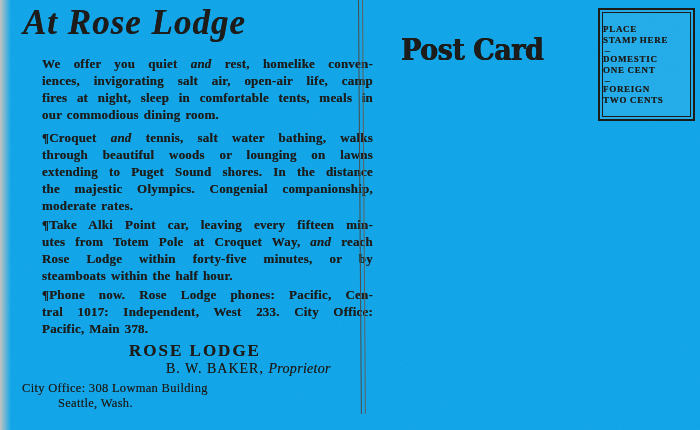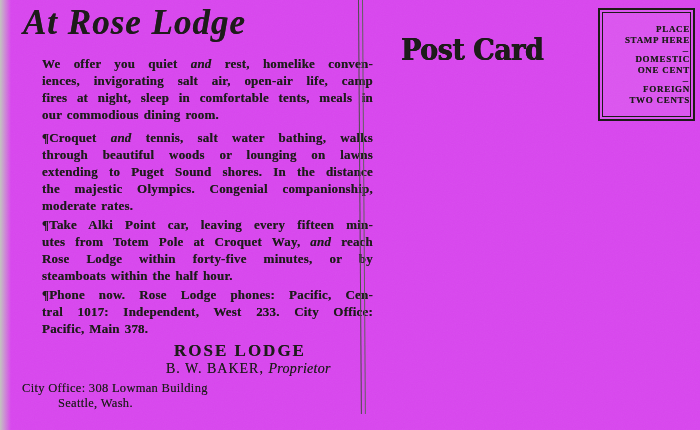--- a/index.html
+++ b/index.html
@@ -1,18 +1,18 @@
 <!DOCTYPE html>
 <html><head>
 <meta charset="utf-8">
 <style>
   html,body{margin:0;padding:0;background:#9a9a98;}
   .postcard{
     position:relative;width:700px;height:430px;overflow:hidden;
-    background:#d946ef;
+    background:#0ea5e9;
     font-family:"Liberation Serif","DejaVu Serif",serif;
     color:#1d1c1a;
   }
   .texture{position:absolute;inset:0;width:700px;height:430px;pointer-events:none;}
   .edge-left{
     position:absolute;left:0;top:0;bottom:0;width:11px;
     background:linear-gradient(to right,#c3c3c0,rgba(236,235,231,0));
   }
   
   .title{
@@ -23,21 +23,21 @@
   }
   .para{position:absolute;left:22px;width:331px;font-size:13px;font-weight:bold;
         line-height:17px;letter-spacing:.2px;word-spacing:1.5px;
         text-shadow:0 0 .5px rgba(25,25,20,.65);margin-left:20px;}
   .ln{text-align:justify;text-align-last:justify;}
   .ln-last{text-align:left;}
   .it{font-style:italic;}
   .p1{top:55px;} .p2{top:129px;} .p3{top:216px;} .p4{top:286px;}
   .lodge-name{
     position:absolute;left:129px;top:341px;font-size:17px;font-weight:bold;
-    letter-spacing:2px;white-space:nowrap;text-shadow:0 0 .5px rgba(25,25,20,.65);margin-left:45px;
+    letter-spacing:2px;white-space:nowrap;text-shadow:0 0 .5px rgba(25,25,20,.65);
   }
   .signature{
     position:absolute;left:166px;top:361px;font-size:14px;font-weight:normal;
     letter-spacing:1px;white-space:nowrap;text-shadow:0 0 .5px rgba(25,25,20,.65);
   }
   .signature .role{font-style:italic;letter-spacing:.3px;}
   .city-office{position:absolute;left:22px;top:381px;font-size:12.5px;font-weight:normal;
         letter-spacing:.3px;white-space:nowrap;text-shadow:0 0 .5px rgba(25,25,20,.6);}
   .city-office .l2{margin-left:36px;}
   
@@ -53,21 +53,21 @@
     font-weight:bold;font-size:29px;line-height:32px;white-space:nowrap;
     transform:scaleX(.93);letter-spacing:-.5px;
     text-shadow:.7px 0 0 #161512,0 0 .6px rgba(20,20,15,.8);
   }
   .stamp-box{
     position:absolute;left:598px;top:8px;width:97px;height:113px;
     border:2px solid #1c1b18;box-sizing:border-box;background:rgba(255,255,255,.08);
   }
   .stamp-inner{
     position:absolute;inset:2px;border:1px solid #1c1b18;
-    display:flex;flex-direction:column;justify-content:center;align-items:flex-end;
+    display:flex;flex-direction:column;justify-content:center;align-items:flex-start;
     padding-top:1px;
   }
   .stamp-line{
     font-size:9px;font-weight:bold;line-height:11px;letter-spacing:.7px;
     text-align:center;white-space:nowrap;text-shadow:0 0 .4px rgba(25,25,20,.7);
   }
   .stamp-dash{font-size:9px;line-height:8px;font-weight:bold;letter-spacing:0;
     transform:scaleX(.6);}
 </style>
 </head>

